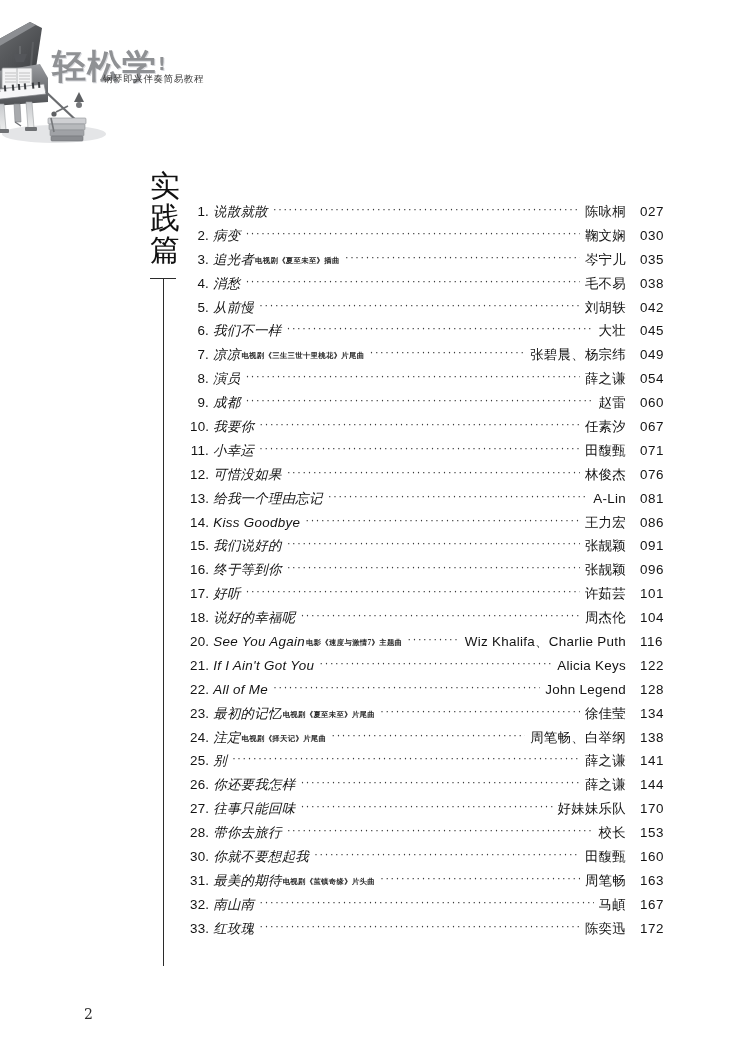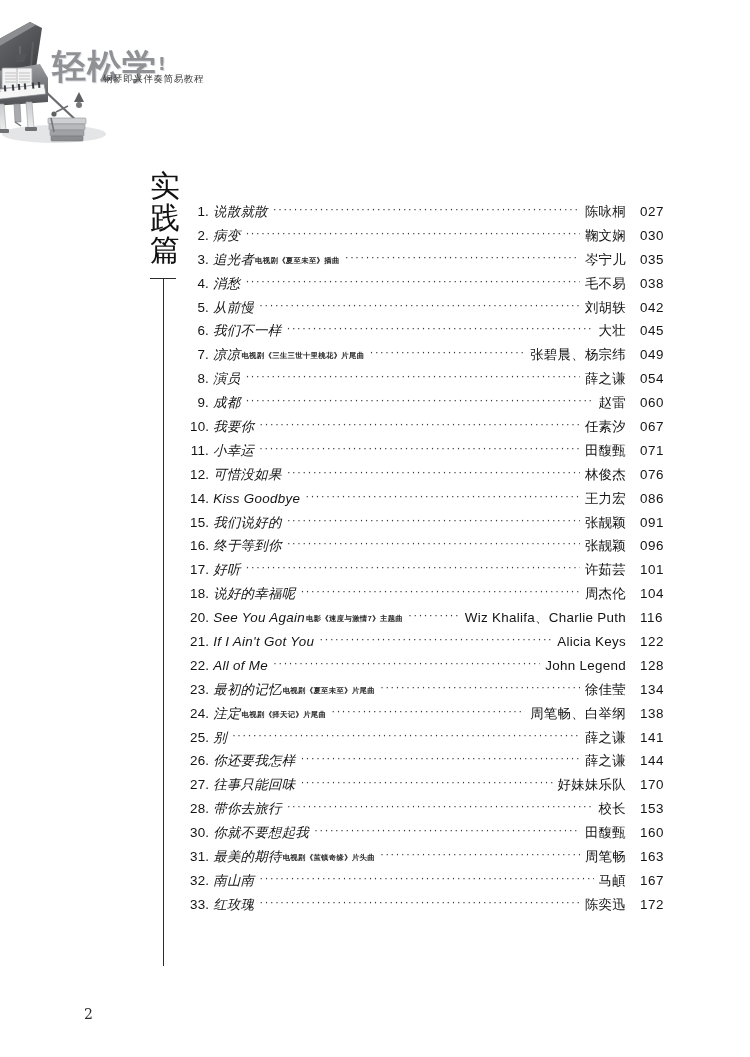--- a/index.html
+++ b/index.html
@@ -136,21 +136,21 @@
     margin-right: 4px;
     letter-spacing: 0.2px;
   }
   .toc-title {
     flex: 0 0 auto;
     letter-spacing: 0.3px;
     font-style: italic;
   }
   .toc-note {
     flex: 0 0 auto;
-    font-family: Liberation Mono, monospace;
+    font-family: Liberation Serif, serif;
     font-weight: 700;
     font-size: 7.4px;
     letter-spacing: 0.3px;
     color: #2a2a2a;
     margin-left: 1px;
     position: relative;
     top: -1px;
   }
   .toc-leader {
     flex: 1 1 auto;
@@ -365,20 +365,27 @@
       <span class="toc-page">071</span>
     </div>
     <div class="toc-row">
       <span class="toc-num">12.</span>
       <span class="toc-title">可惜没如果</span>
       <span class="toc-leader"></span>
       <span class="toc-artist">林俊杰</span>
       <span class="toc-page">076</span>
     </div>
     <div class="toc-row">
+      <span class="toc-num">13.</span>
+      <span class="toc-title">给我一个理由忘记</span>
+      <span class="toc-leader"></span>
+      <span class="toc-artist">A-Lin</span>
+      <span class="toc-page">081</span>
+    </div>
+    <div class="toc-row">
       <span class="toc-num">14.</span>
       <span class="toc-title">Kiss Goodbye</span>
       <span class="toc-leader"></span>
       <span class="toc-artist">王力宏</span>
       <span class="toc-page">086</span>
     </div>
     <div class="toc-row">
       <span class="toc-num">15.</span>
       <span class="toc-title">我们说好的</span>
       <span class="toc-leader"></span>

